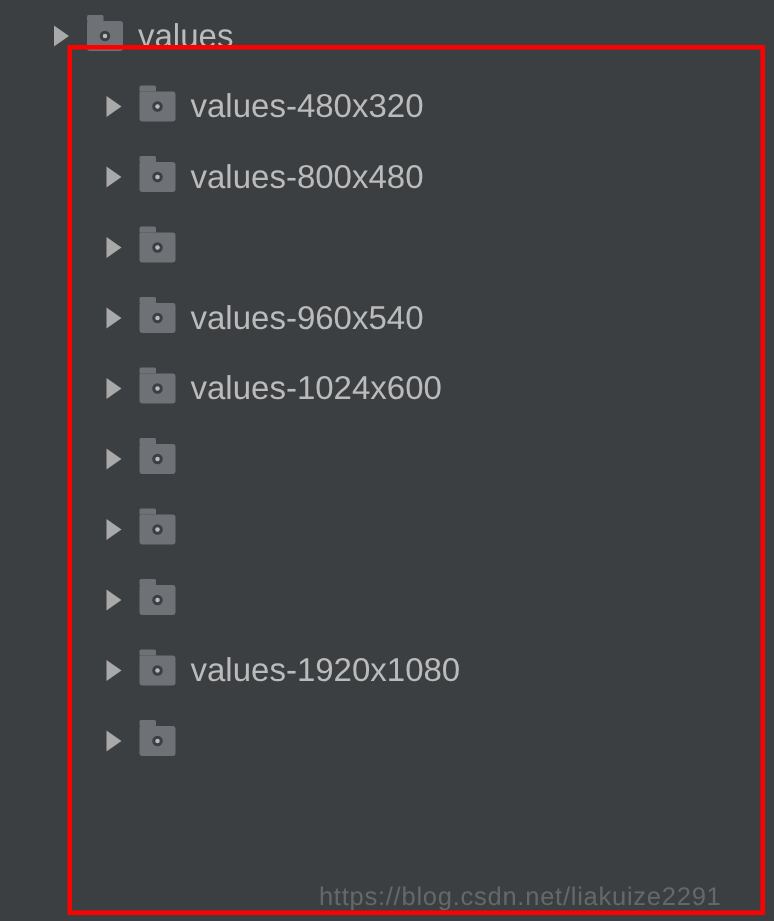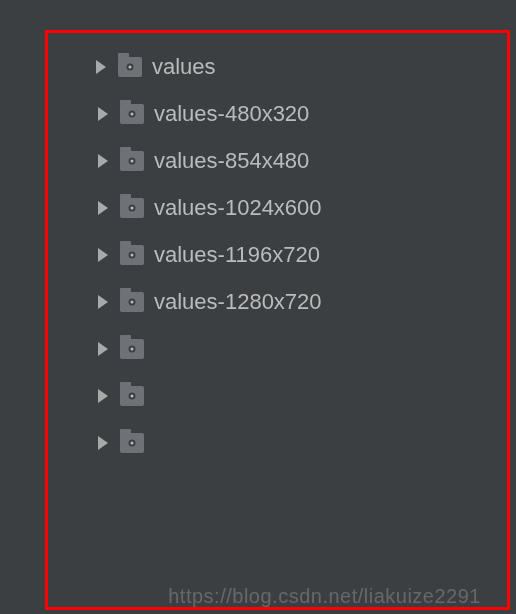--- a/index.html
+++ b/index.html
@@ -21,26 +21,24 @@
       padding-top: 0;
     }
     .tree-item {
       display: flex;
       align-items: center;
       height: 47px;
       padding-left: 0;
       cursor: pointer;
     }
     .tree-item.level-0 {
-      padding-left: 96px;
-      margin-top: 43px;
+      padding-left: 36px;
     }
     .tree-item.level-1 {
-      padding-left: 54px;
-      margin-left: 44px;
+      padding-left: 71px;
     }
     .expand-arrow {
       width: 0;
       height: 0;
       border-top: 7px solid transparent;
       border-bottom: 7px solid transparent;
       border-left: 10px solid #a9a9a9;
       margin-right: 12px;
       flex-shrink: 0;
     }
@@ -96,21 +94,21 @@
       left: 45px;
       width: 465px;
       height: 580px;
       pointer-events: none;
       z-index: 10;
     }
     .watermark {
       position: absolute;
       bottom: 6px;
       right: 35px;
-      font-size: 20px;
+      font-size: 17px;
       color: rgba(200, 200, 200, 0.3);
       z-index: 5;
       letter-spacing: 0.5px;
     }
   </style>
 </head>
 <body>
 
 <div class="tree-container">
   <div class="tree-item level-0">
@@ -126,58 +124,70 @@
         <div class="folder-icon">
           <div class="dot"></div>
         </div>
         <span class="item-label">values-480x320</span>
       </div>
       <div class="tree-item level-1">
         <div class="expand-arrow"></div>
         <div class="folder-icon">
           <div class="dot"></div>
         </div>
-        <span class="item-label">values-854x480</span>
+        <span class="item-label">values-800x480</span>
+      </div>
+      <div class="tree-item level-1">
+        <div class="expand-arrow"></div>
+        <div class="folder-icon">
+          <div class="dot"></div>
+        </div>
+      </div>
+      <div class="tree-item level-1">
+        <div class="expand-arrow"></div>
+        <div class="folder-icon">
+          <div class="dot"></div>
+        </div>
+        <span class="item-label">values-960x540</span>
       </div>
       <div class="tree-item level-1">
         <div class="expand-arrow"></div>
         <div class="folder-icon">
           <div class="dot"></div>
         </div>
         <span class="item-label">values-1024x600</span>
-      </div>
-      <div class="tree-item level-1">
-        <div class="expand-arrow"></div>
-        <div class="folder-icon">
-          <div class="dot"></div>
-        </div>
-        <span class="item-label">values-1196x720</span>
-      </div>
-      <div class="tree-item level-1">
-        <div class="expand-arrow"></div>
-        <div class="folder-icon">
-          <div class="dot"></div>
-        </div>
-        <span class="item-label">values-1280x720</span>
       </div>
       <div class="tree-item level-1">
         <div class="expand-arrow"></div>
         <div class="folder-icon">
           <div class="dot"></div>
         </div>
       </div>
       <div class="tree-item level-1">
         <div class="expand-arrow"></div>
         <div class="folder-icon">
           <div class="dot"></div>
         </div>
       </div>
       <div class="tree-item level-1">
         <div class="expand-arrow"></div>
         <div class="folder-icon">
           <div class="dot"></div>
         </div>
       </div>
+      <div class="tree-item level-1">
+        <div class="expand-arrow"></div>
+        <div class="folder-icon">
+          <div class="dot"></div>
+        </div>
+        <span class="item-label">values-1920x1080</span>
+      </div>
+      <div class="tree-item level-1">
+        <div class="expand-arrow"></div>
+        <div class="folder-icon">
+          <div class="dot"></div>
+        </div>
+      </div>
     </div>
 </div>
 
 <div class="highlight-box"></div>
 <div class="watermark">https://blog.csdn.net/liakuize2291</div>
 
 </body></html>

